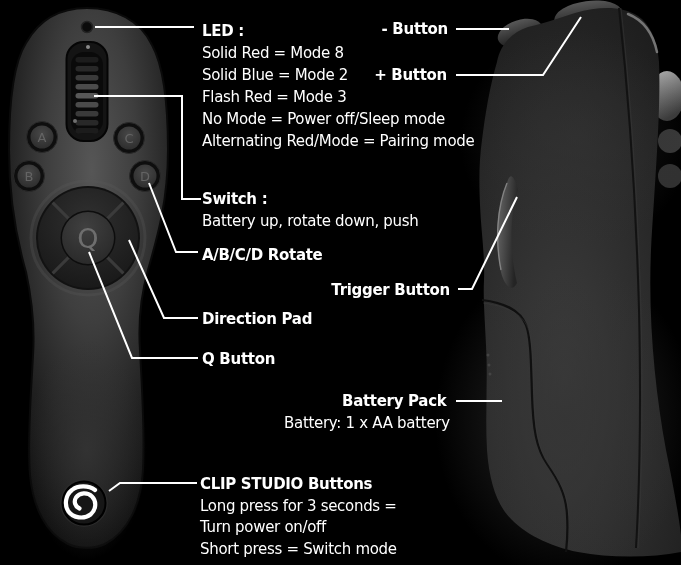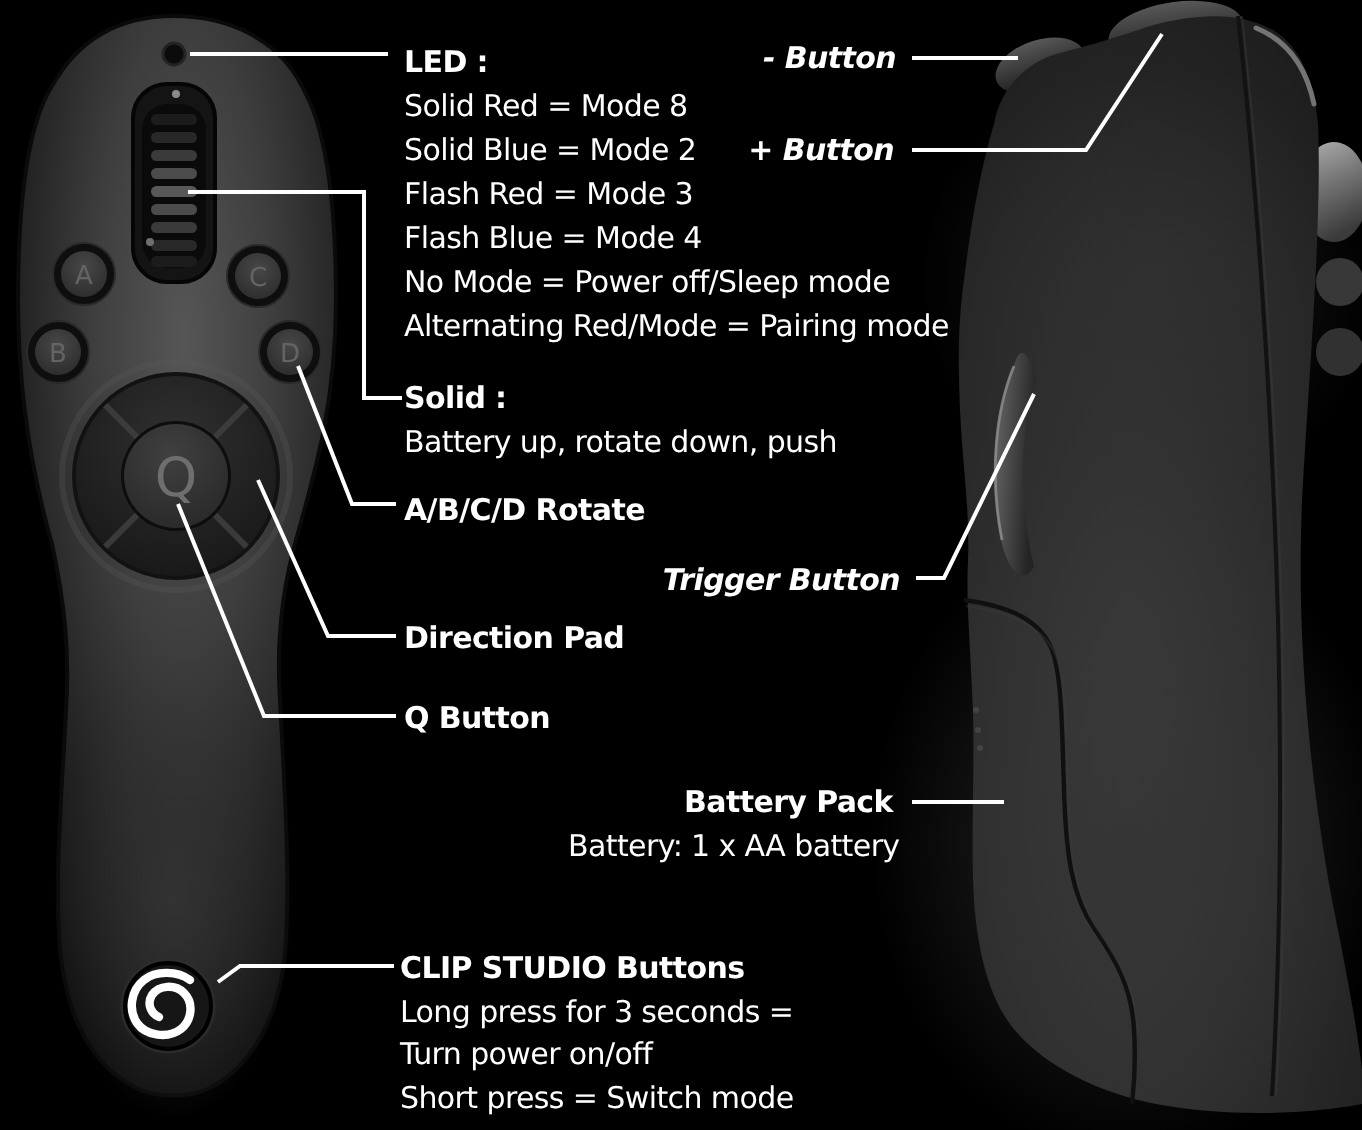--- a/index.html
+++ b/index.html
@@ -2,21 +2,21 @@
 <html><head>
 <meta charset="utf-8">
 <style>
   html,body{margin:0;padding:0;background:#000;}
   #stage{position:relative;width:681px;height:565px;background:#000;overflow:hidden;
          font-family:"DejaVu Sans",sans-serif;}
   #artwork{position:absolute;left:0;top:0;}
   .label{position:absolute;color:#fff;font-size:15px;line-height:22px;
          letter-spacing:-0.3px;white-space:nowrap;z-index:5;}
   .b{font-weight:bold;}
-  .r{text-align:left;font-style:italic;}
+  .r{text-align:left;}
   .clip-block{line-height:21.5px;}
 </style>
 </head>
 <body>
 
 <div id="stage">
 
   <svg id="artwork" width="681" height="565" viewBox="0 0 681 565">
     <defs>
       <radialGradient id="faceGrad" cx="0.52" cy="0.30" r="0.75">
@@ -212,31 +212,30 @@
       <path d="M458 289 H472 L517 197"></path>
       <path d="M456 401 H502"></path>
     </g>
   </svg>
 
   <div class="label" style="left:202px;top:20px">
     <div class="b">LED :</div>
     <div>Solid Red = Mode 8</div>
     <div>Solid Blue = Mode 2</div>
     <div>Flash Red = Mode 3</div>
-    <div>Flash Blue = Mode 4</div>
     <div>No Mode = Power off/Sleep mode</div>
     <div>Alternating Red/Mode = Pairing mode</div>
   </div>
 
   <div class="label b r" style="right:233px;top:18px">- Button</div>
 
   <div class="label b r" style="right:234px;top:64px">+ Button</div>
 
   <div class="label" style="left:202px;top:188px">
-    <div class="b">Solid :</div>
+    <div class="b">Switch :</div>
     <div>Battery up, rotate down, push</div>
   </div>
 
   <div class="label b" style="left:202px;top:244px">A/B/C/D Rotate</div>
 
   <div class="label b r" style="right:231px;top:279px">Trigger Button</div>
 
   <div class="label b" style="left:202px;top:308px">Direction Pad</div>
 
   <div class="label b" style="left:202px;top:348px">Q Button</div>

